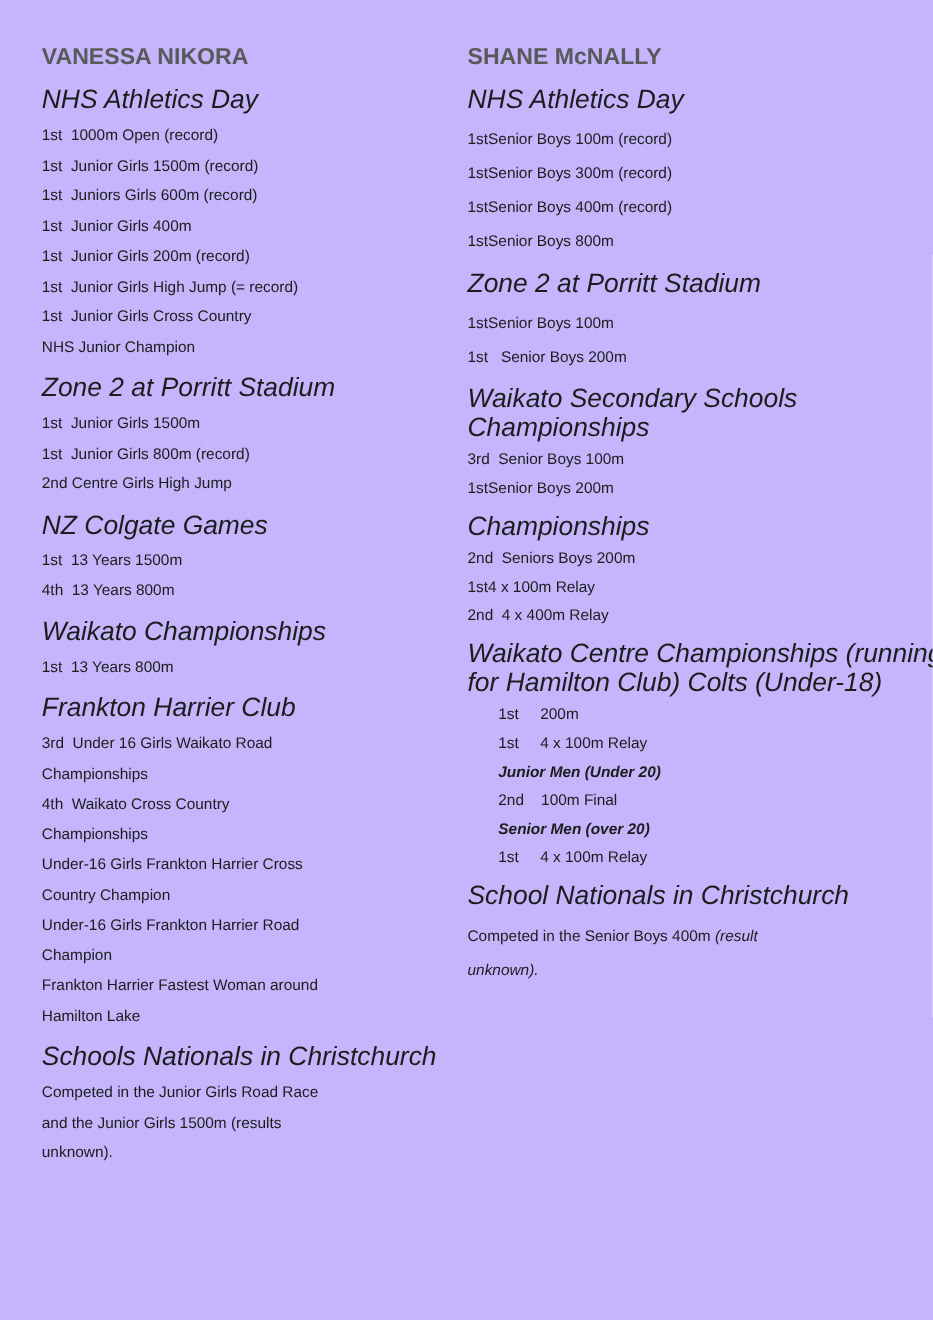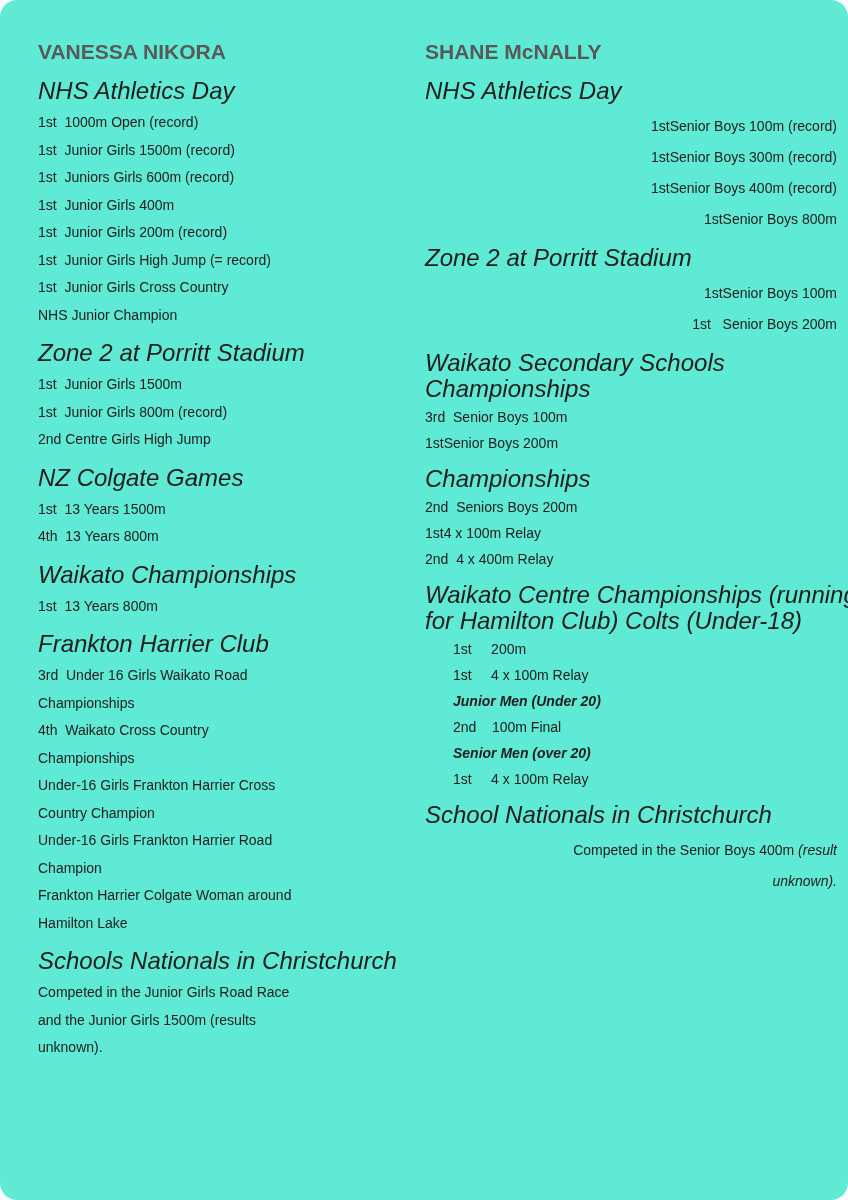--- a/index.html
+++ b/index.html
@@ -1,42 +1,41 @@
 <!DOCTYPE html>
 <html><head>
 <meta charset="utf-8">
 <style>
   html,body{margin:0;padding:0;background:#ffffff;}
   .page{
     position:relative;
     width:848px;height:1200px;
-    background:#5eead4;
+    background:#c4b5fd;
     font-family:"Liberation Sans",sans-serif;
     color:#1c1c1c;
     overflow:hidden;
-    border-radius:17px;
   }
   .col{position:absolute;top:40px;}
   .col-left{left:38px;width:382px;}
   .col-right{left:425px;width:412px;}
   .person-name{
     font-size:21px;line-height:23px;font-weight:700;
     color:#595959;margin-bottom:15px;white-space:pre;
   }
   .section + .section{margin-top:11px;}
   .col-right .section + .section{margin-top:10px;}
   .section-title{margin-bottom:5px;}
   .title-line{
     font-size:24px;line-height:26px;
     font-weight:400;font-style:italic;white-space:pre;
   }
   .col-right .loose .section-title{margin-bottom:7px;}
   .col-right .tight .section-title{margin-bottom:2px;}
   .line{font-size:14px;line-height:27.5px;white-space:pre;}
-  .col-right .loose .line{line-height:31px;text-align:right;}
+  .col-right .loose .line{line-height:31px;}
   .col-right .tight .line{line-height:26px;}
   .indent{padding-left:28px;}
   .subheading{font-weight:700;font-style:italic;}
   .italic{font-style:italic;}
 </style>
 </head>
 <body>
 
 <div class="page">
 
@@ -87,21 +86,21 @@
         <div class="title-line">Frankton Harrier Club</div>
       </div>
       <div class="line">3rd  Under 16 Girls Waikato Road</div>
       <div class="line">Championships</div>
       <div class="line">4th  Waikato Cross Country</div>
       <div class="line">Championships</div>
       <div class="line">Under-16 Girls Frankton Harrier Cross</div>
       <div class="line">Country Champion</div>
       <div class="line">Under-16 Girls Frankton Harrier Road</div>
       <div class="line">Champion</div>
-      <div class="line">Frankton Harrier Colgate Woman around</div>
+      <div class="line">Frankton Harrier Fastest Woman around</div>
       <div class="line">Hamilton Lake</div>
     </div>
 
     <div class="section">
       <div class="section-title">
         <div class="title-line">Schools Nationals in Christchurch</div>
       </div>
       <div class="line">Competed in the Junior Girls Road Race</div>
       <div class="line">and the Junior Girls 1500m (results</div>
       <div class="line">unknown).</div>

